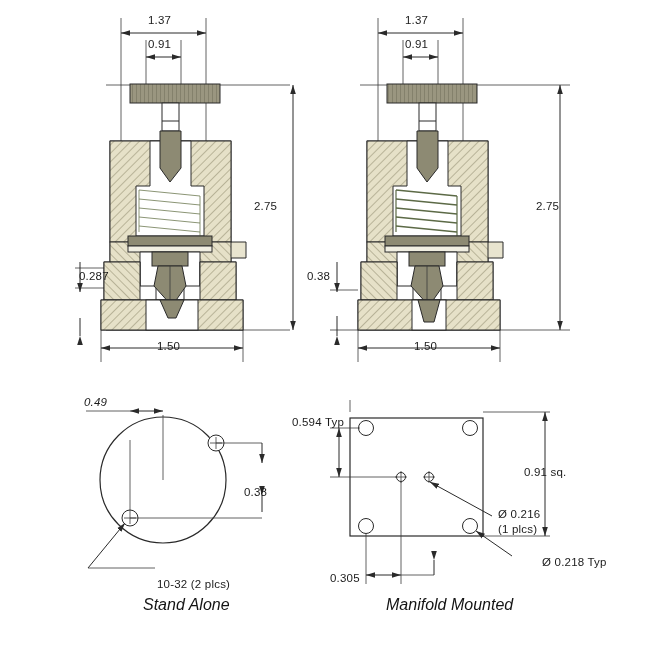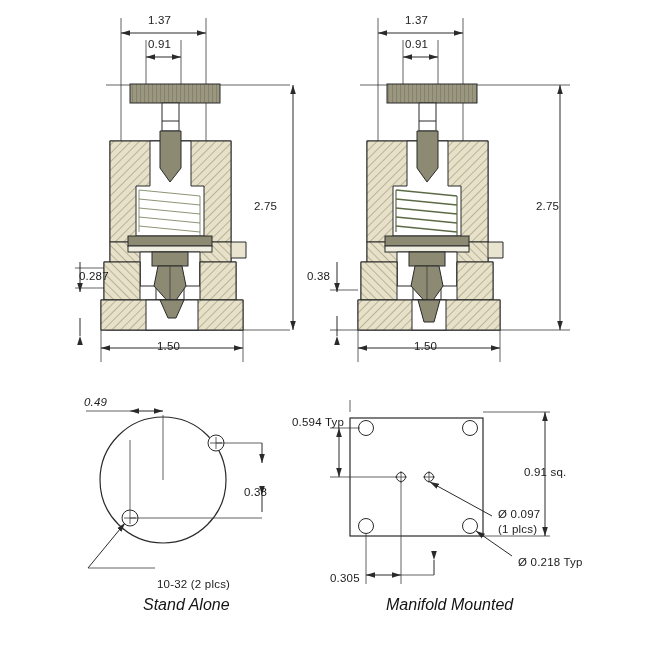--- a/index.html
+++ b/index.html
@@ -236,21 +236,21 @@
   <div class="dim" style="left:536px;top:200px;">2.75</div>
   <div class="dim" style="left:307px;top:270px;">0.38</div>
   <div class="dim" style="left:414px;top:340px;">1.50</div>
 
   <div class="dim" style="left:84px;top:396px;font-style:italic;">0.49</div>
   <div class="dim" style="left:244px;top:486px;">0.38</div>
   <div class="dim" style="left:157px;top:562px;margin-top:16px;">10-32 (2 plcs)</div>
 
   <div class="dim" style="left:292px;top:398px;margin-top:18px;">0.594 Typ</div>
   <div class="dim" style="left:524px;top:466px;">0.91 sq.</div>
-  <div class="dim" style="left:498px;top:508px;">Ø 0.097</div>
+  <div class="dim" style="left:498px;top:508px;">Ø 0.216</div>
   <div class="dim" style="left:498px;top:523px;">(1 plcs)</div>
-  <div class="dim" style="left:518px;top:556px;">Ø 0.218 Typ</div>
+  <div class="dim" style="left:542px;top:556px;">Ø 0.218 Typ</div>
   <div class="dim" style="left:330px;top:572px;">0.305</div>
 
   <div class="caption" style="left:143px;top:596px;">Stand Alone</div>
   <div class="caption" style="left:386px;top:596px;">Manifold Mounted</div>
 
 </div>
 
 </body></html>

